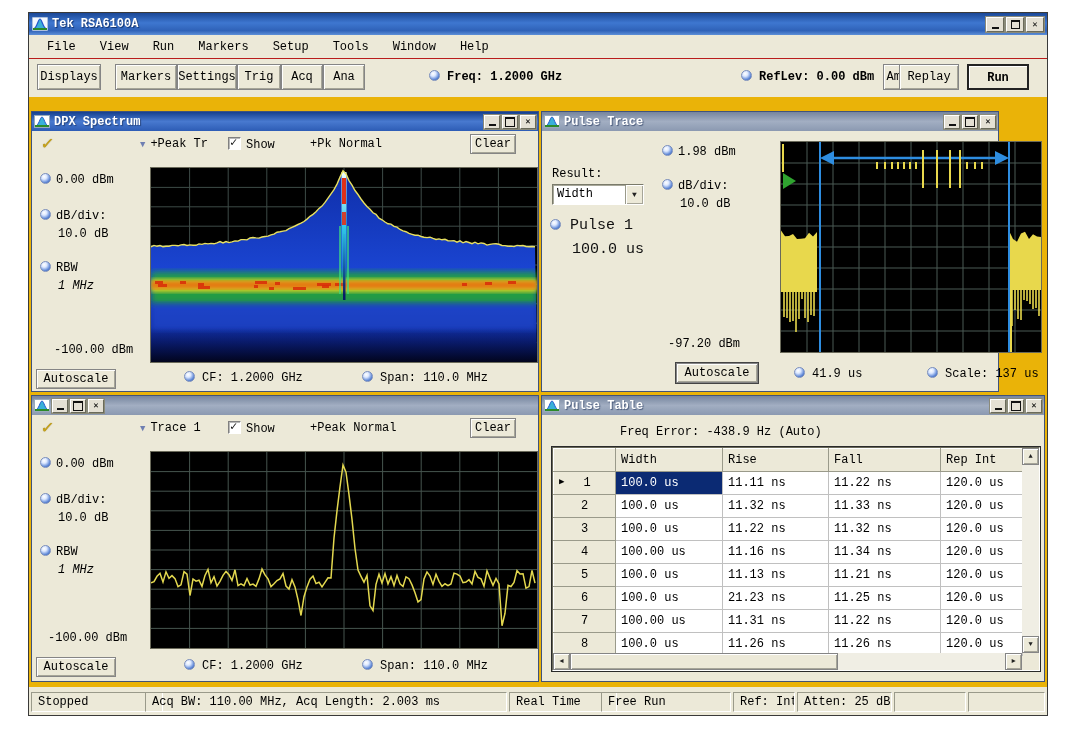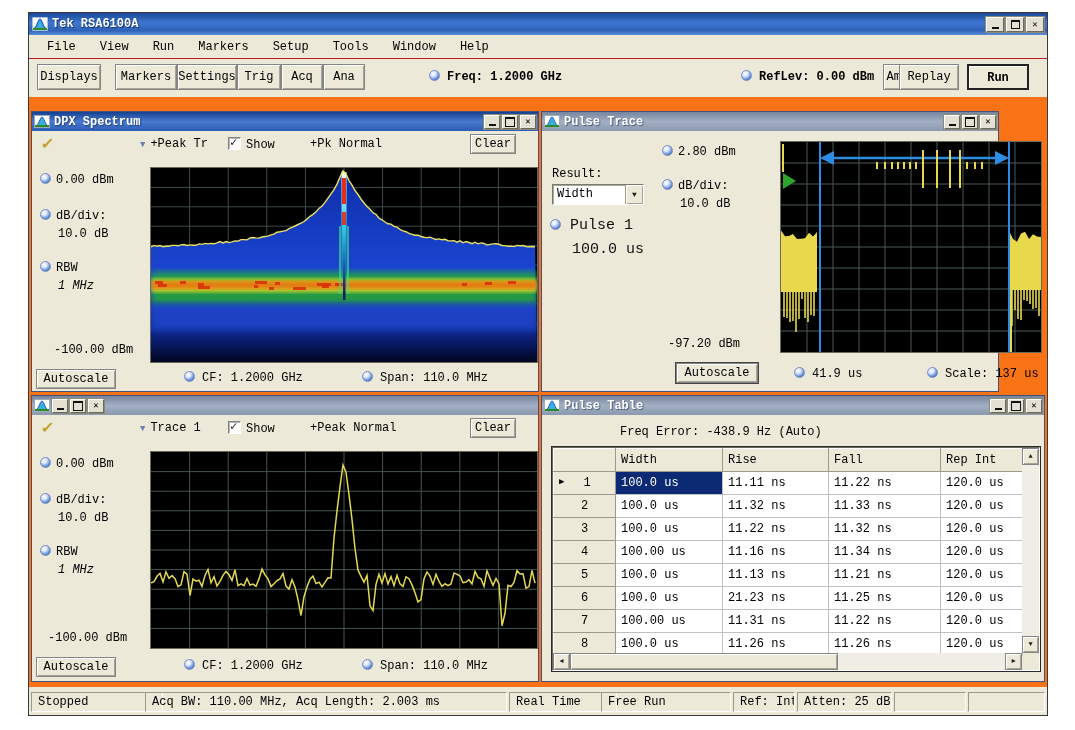--- a/index.html
+++ b/index.html
@@ -32,21 +32,21 @@
     line-height:24px;border:1px solid #858585;
     box-shadow:inset 1px 1px 0 rgba(255,255,255,.95),inset -1px -1px 0 rgba(110,110,100,.55);
     box-sizing:border-box;cursor:default;}
   .tlabel{position:absolute;top:11px;font-weight:bold;font-size:12px;white-space:nowrap;cursor:default;}
   .orb{display:inline-block;width:11px;height:11px;border-radius:50%;vertical-align:-1px;
     background:radial-gradient(circle at 35% 30%,#ffffff 0%,#dce8ff 30%,#5b85d6 70%,#27509e 100%);
     border:1px solid #7a8ebc;box-sizing:border-box;margin-right:7px;}
   .runbtn{font-weight:bold;border:2px solid #222 !important;box-shadow:inset 1px 1px 0 #fff;}
 
   
-  .mdi{position:absolute;left:0;top:84px;right:0;bottom:28px;background:#f97316;}
+  .mdi{position:absolute;left:0;top:84px;right:0;bottom:28px;background:#eab308;}
   .panel{position:absolute;border:1px solid #41537a;background:#ece9d8;box-sizing:border-box;}
   .ptitle{position:relative;height:19px;display:flex;align-items:center;padding:0 2px;
     background:linear-gradient(180deg,#16408f 0%,#4879cf 50%,#2d5cb5 100%);}
   .ptitle.inactive{background:linear-gradient(180deg,#76859e 0%,#a2aec2 50%,#8b99b1 100%);}
   .ptitle .ttext{color:#fff;font-weight:bold;font-size:12px;margin-left:4px;flex:1;
     text-shadow:1px 1px 1px rgba(20,40,80,.6);}
   .pbtn{width:16px;height:14px;margin-left:2px;background:#e4e0d4;
     border:1px solid;border-color:#fff #6a6a5a #6a6a5a #fff;outline:1px solid #8a8a7a;
     display:flex;align-items:center;justify-content:center;box-sizing:border-box;}
   .pbody{position:absolute;left:0;top:19px;right:0;bottom:0;}
@@ -269,21 +269,21 @@
         <span class="ttext">Pulse Trace</span>
         <span class="pbtn">
               <i class="glyph-min" style="margin-top:6px"></i>
             </span>
         <span class="pbtn">
               <i class="glyph-max"></i>
             </span>
         <span class="pbtn" style="font-size:9px;font-weight:bold">✕</span>
       </div>
       <div class="pbody">
-        <span class="sideitem" style="left:120px;top:14px"><span class="orb" style="margin-right:5px"></span><span>2.80 dBm</span></span>
+        <span class="sideitem" style="left:120px;top:14px"><span class="orb" style="margin-right:5px"></span><span>1.98 dBm</span></span>
         <span class="sideitem" style="left:10px;top:36px">Result:</span>
         <div class="combo" style="left:10px;top:53px;width:92px">
           <span class="ct">Width</span>
           <span class="cbn">▼</span>
         </div>
         <span class="sideitem" style="left:120px;top:48px"><span class="orb" style="margin-right:5px"></span><span>dB/div:</span></span>
         <span class="sideitem" style="left:138px;top:66px">10.0 dB</span>
         <span class="sideitem bignum" style="left:8px;top:86px"><span class="orb" style="margin-right:9px"></span><span>Pulse 1</span></span>
         <span class="sideitem bignum" style="left:30px;top:110px">100.0 us</span>
         <span class="sideitem" style="left:126px;top:206px">-97.20 dBm</span>

